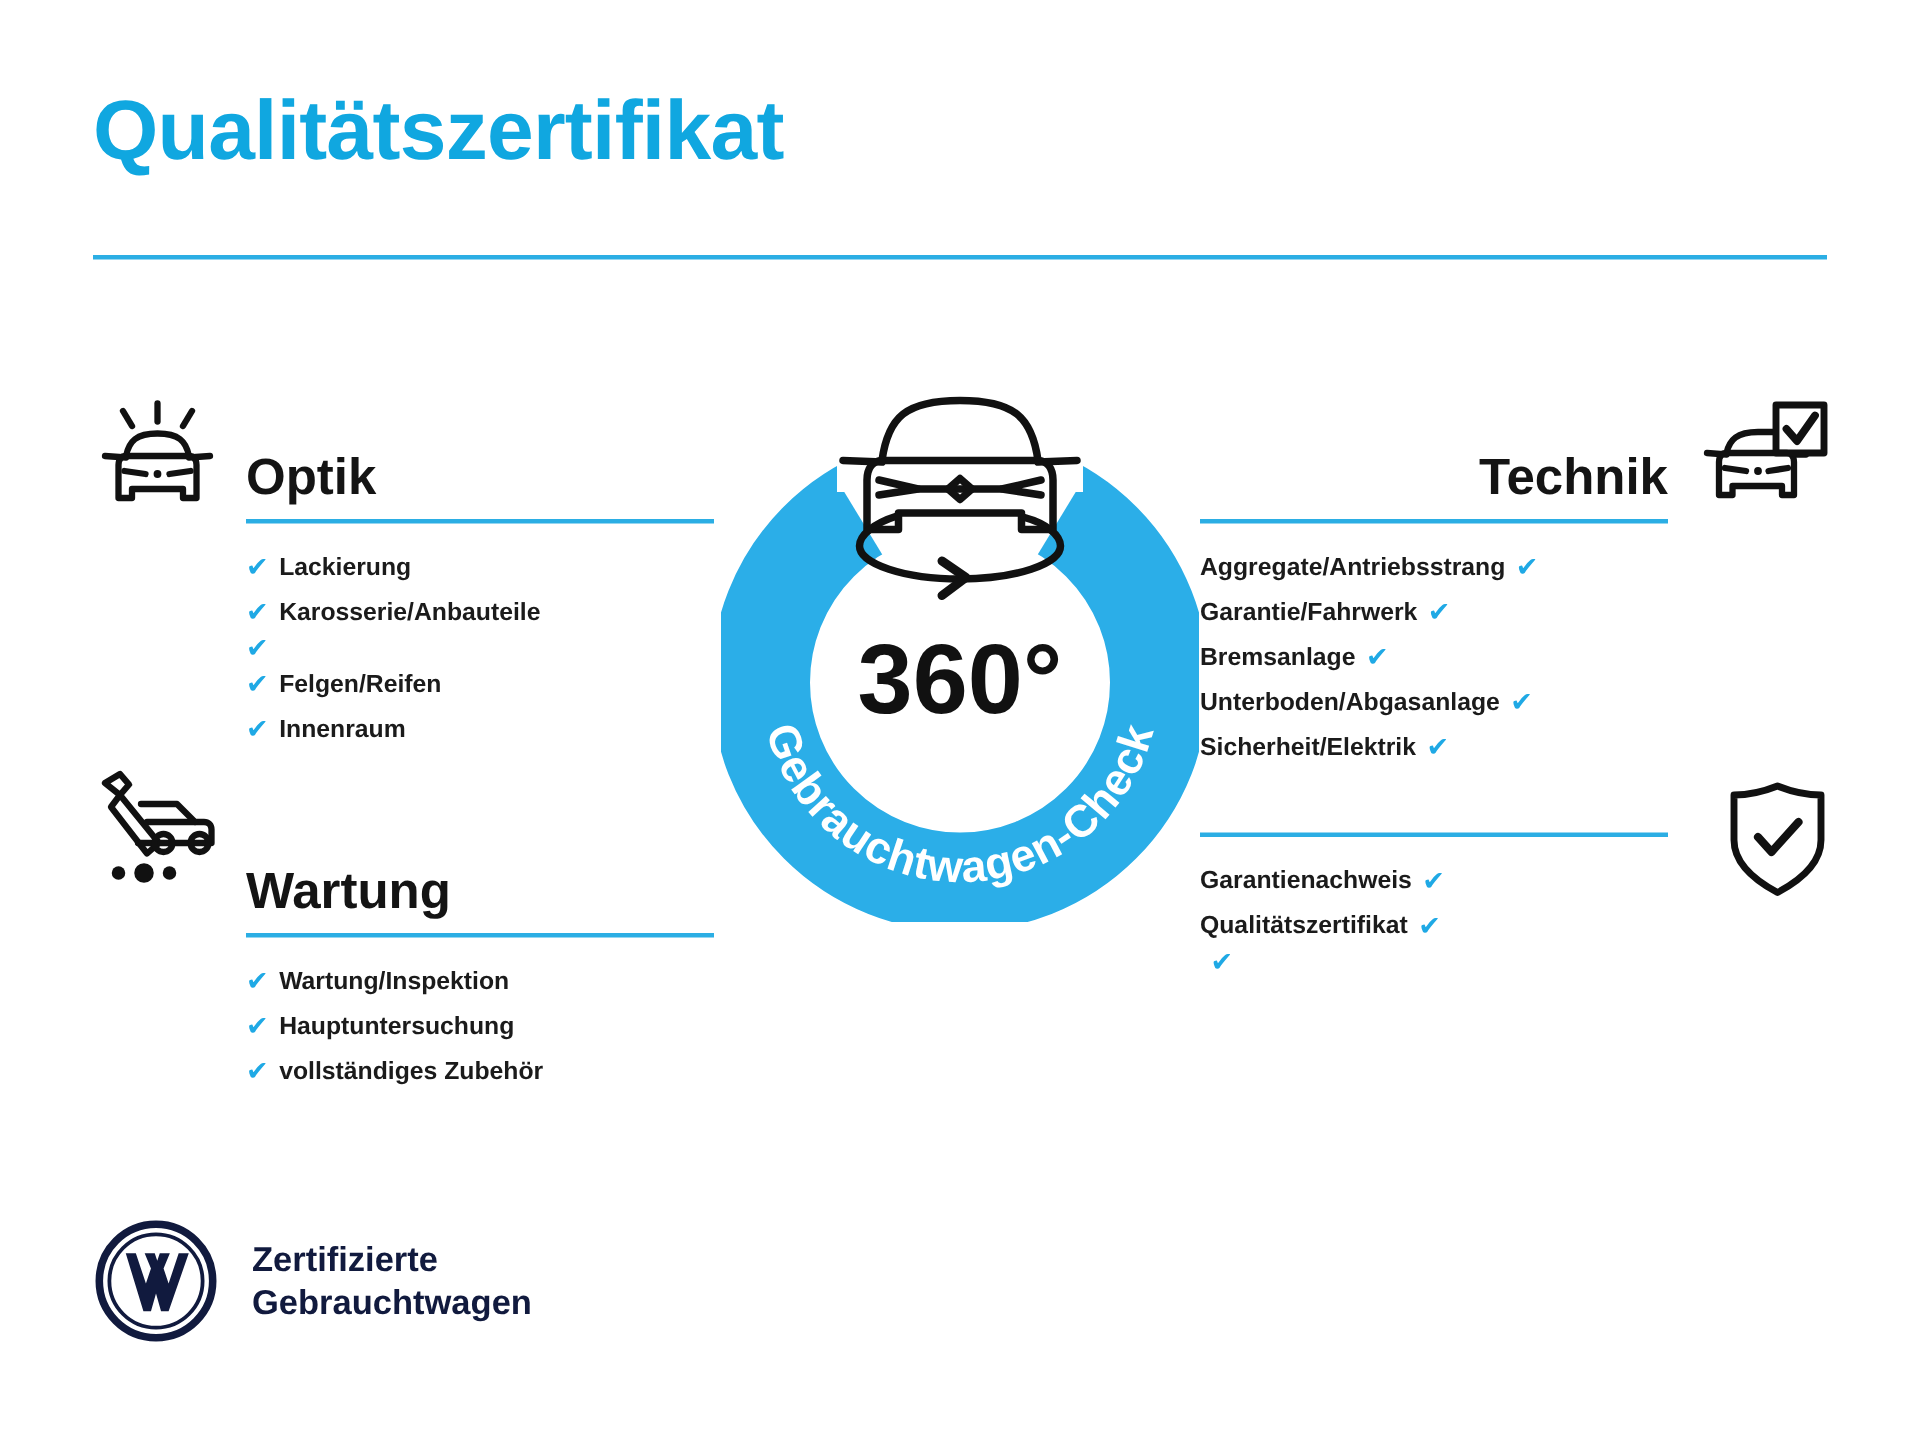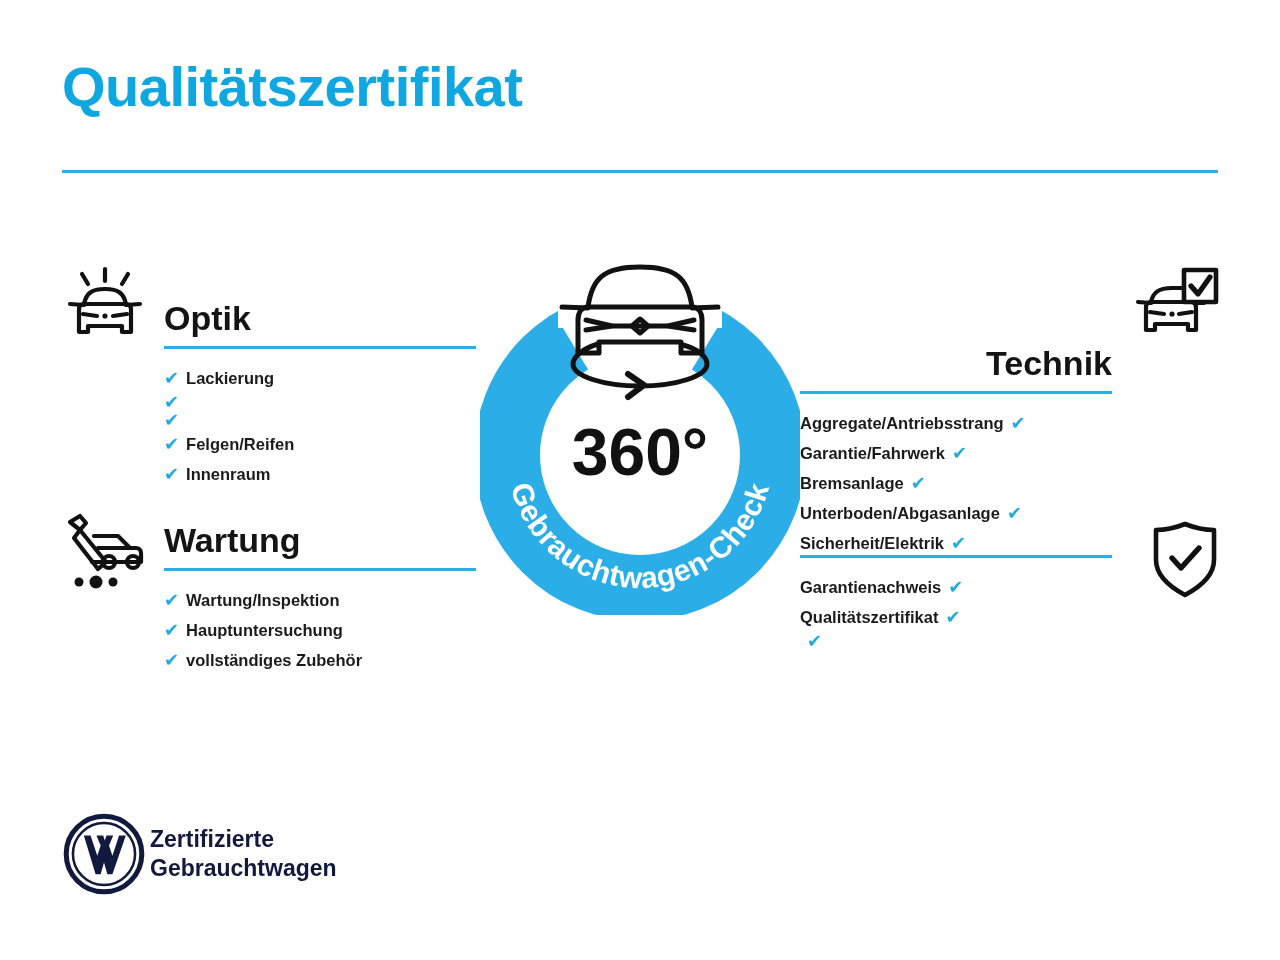--- a/index.html
+++ b/index.html
@@ -112,21 +112,21 @@
   
   .footer-logo {
     position: absolute;
     left: 62px;
     top: 812px;
     display: flex;
     align-items: center;
   }
   .vw-mark { width: 84px; height: 84px; flex: 0 0 auto; }
   .footer-text {
-    margin-left: 4px;
+    margin-left: 22px;
     font-size: 23px;
     font-weight: bold;
     color: #111A3E;
     line-height: 1.26;
     white-space: nowrap;
   }
 </style>
 </head>
 <body>
 
@@ -241,55 +241,56 @@
 <div class="section section-left" style="top:300px;">
   <div class="section-heading">Optik</div>
   <div class="section-rule"></div>
   <ul class="section-list">
     <li>
         <span class="tick">✔</span>
         <span>Lackierung</span>
       </li>
     <li>
         <span class="tick">✔</span>
+        <span>Karosserie/Anbauteile</span>
       </li>
     <li>
         <span class="tick">✔</span>
       </li>
     <li>
         <span class="tick">✔</span>
         <span>Felgen/Reifen</span>
       </li>
     <li>
         <span class="tick">✔</span>
         <span>Innenraum</span>
       </li>
   </ul>
 </div>
 
-<div class="section section-left" style="top:522px;">
+<div class="section section-left" style="top:576px;">
   <div class="section-heading">Wartung</div>
   <div class="section-rule"></div>
   <ul class="section-list">
     <li>
         <span class="tick">✔</span>
         <span>Wartung/Inspektion</span>
       </li>
     <li>
         <span class="tick">✔</span>
         <span>Hauptuntersuchung</span>
       </li>
     <li>
         <span class="tick">✔</span>
         <span>vollständiges Zubehör</span>
       </li>
   </ul>
 </div>
 
-<div class="section section-right" style="top:300px;margin-top:45px;">
+<div class="section section-right" style="top:300px;">
   <div class="section-heading">Technik</div>
   <div class="section-rule"></div>
   <ul class="section-list">
     <li>
         <span>Aggregate/Antriebsstrang</span>
         <span class="tick">✔</span>
       </li>
     <li>
         <span>Garantie/Fahrwerk</span>
         <span class="tick">✔</span>

